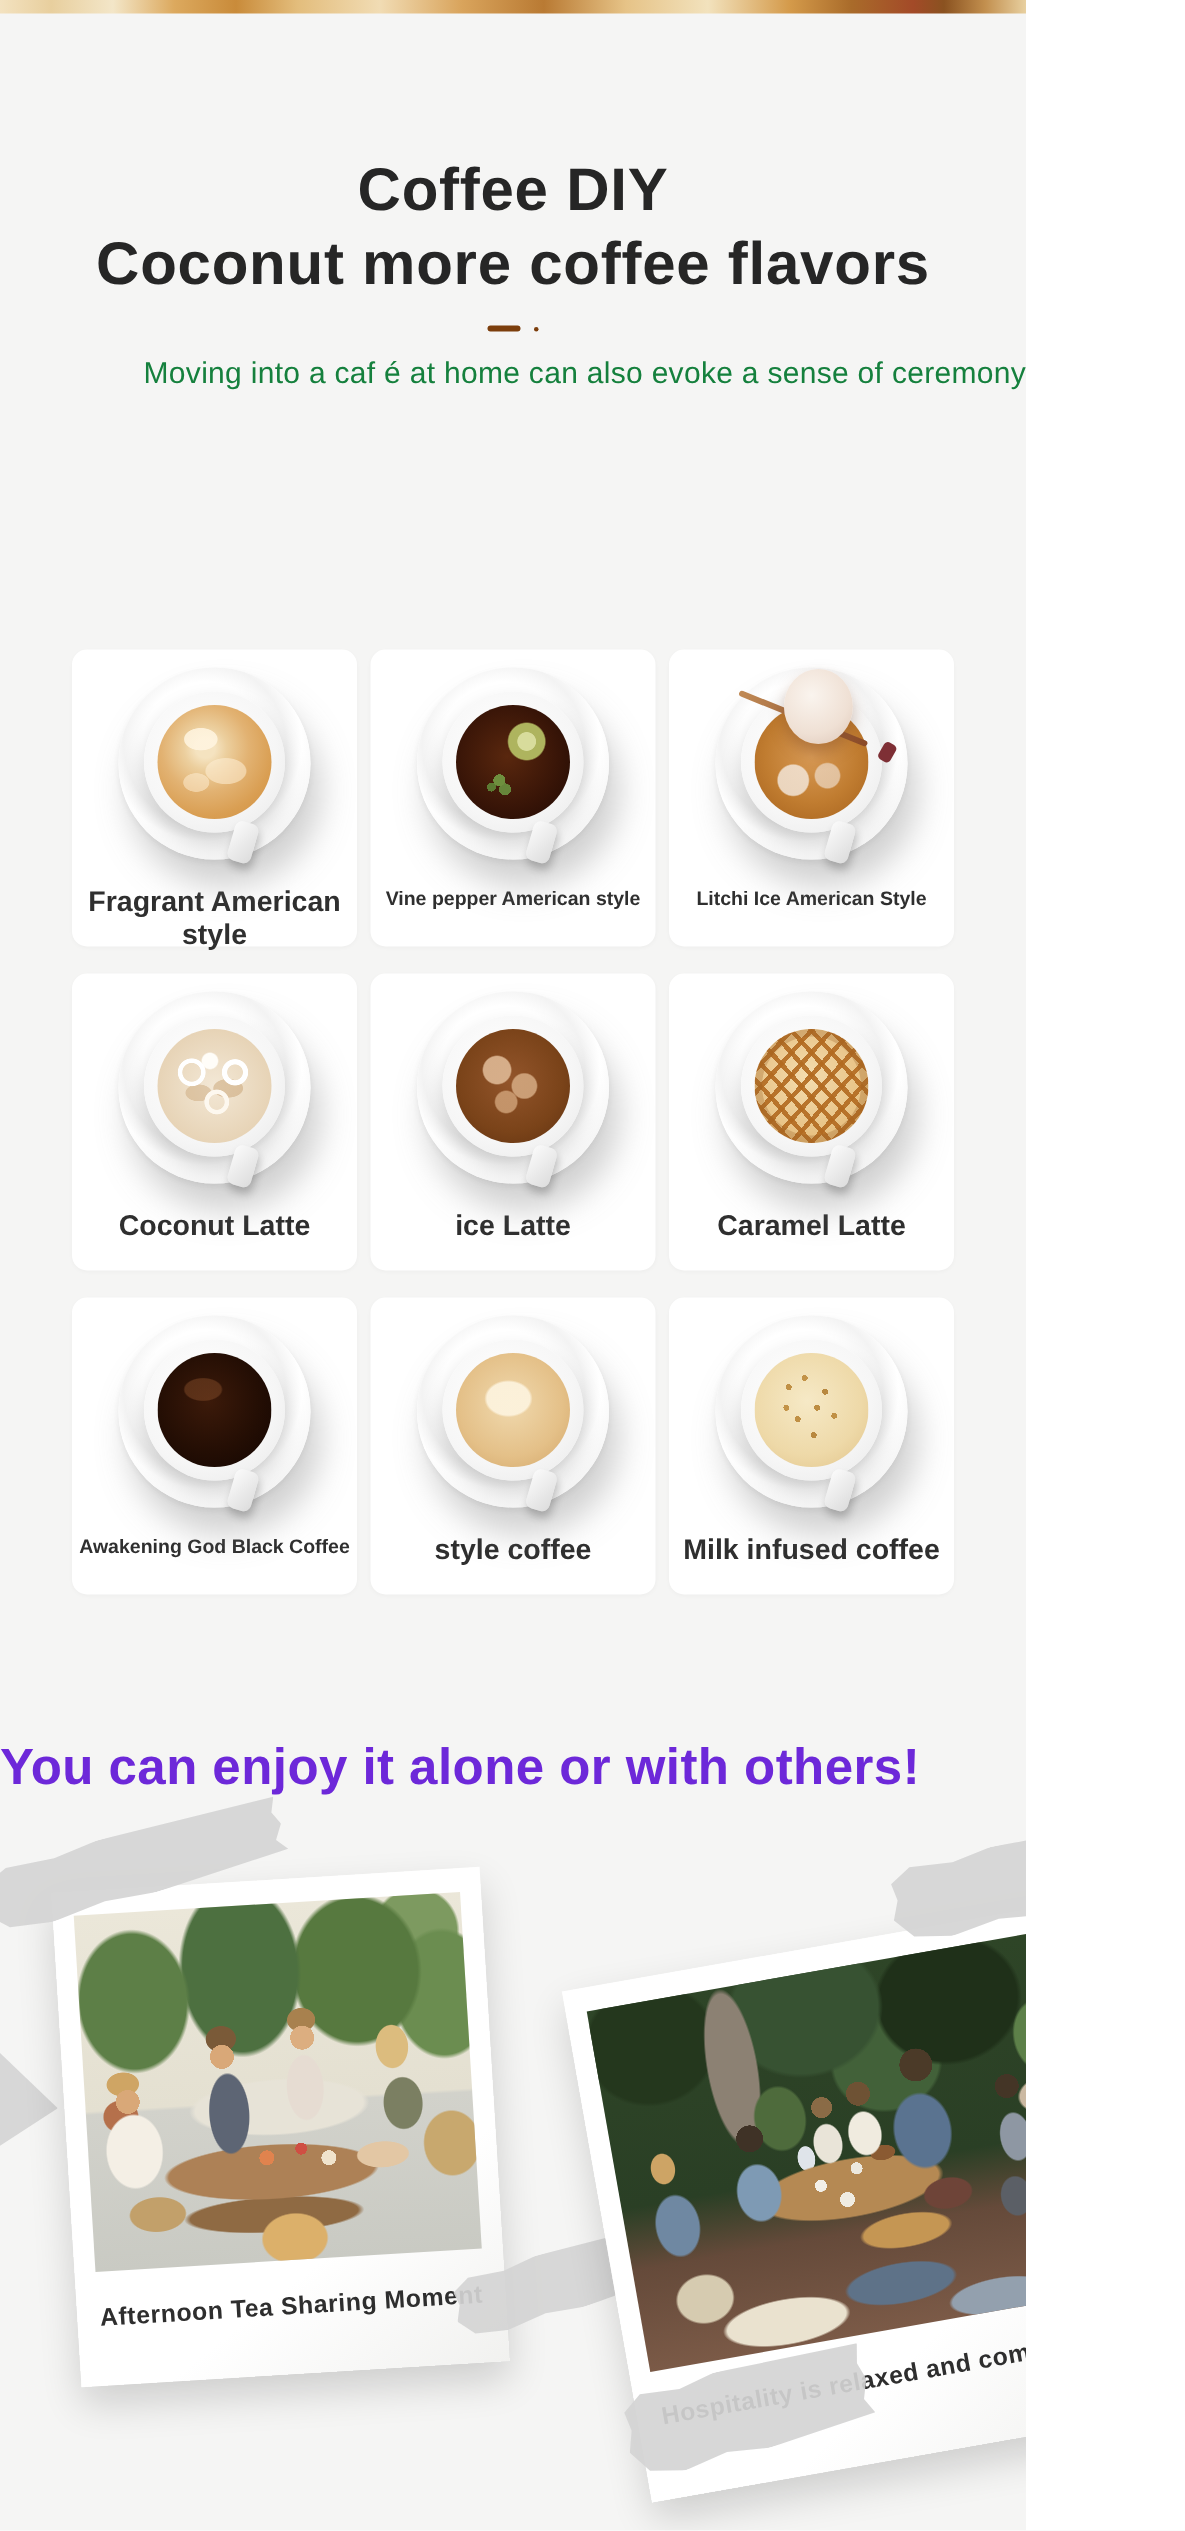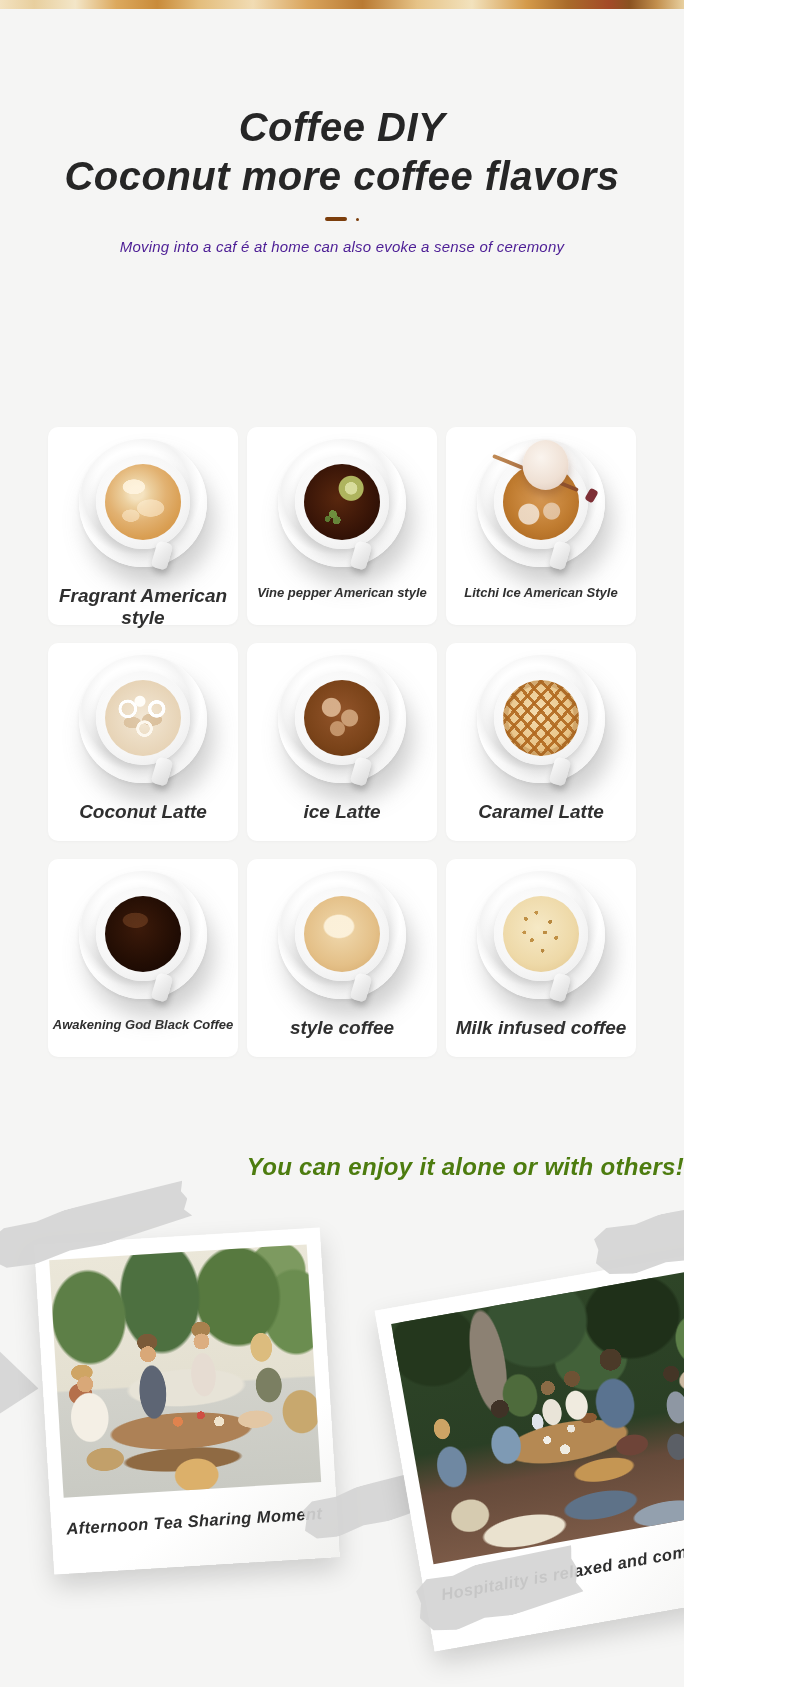--- a/index.html
+++ b/index.html
@@ -1,31 +1,31 @@
 <!DOCTYPE html>
 <html><head>
 <meta charset="utf-8">
 <style>
   * { margin:0; padding:0; box-sizing:border-box; }
   body { font-family:"Liberation Sans", sans-serif; background:#ffffff; }
-  .page { position:relative; width:684px; height:1687px; background:#f5f5f4; overflow:hidden;font-style:italic; }
+  .page { position:relative; width:684px; height:1687px; background:#f5f5f4; overflow:hidden; }
 
   
   .wood-strip { height:9px; width:100%;
     background:linear-gradient(90deg,#f3e2c0 0%,#e8cf9e 5%,#f3e6c8 11%,#dca95e 17%,#c98b3a 23%,
       #e3bd7c 29%,#f1dcb4 37%,#d9a45c 45%,#b97a33 53%,#e6c387 61%,#f2e2bd 69%,#d49a4a 77%,
       #a96b2a 83%,#a34a28 89%,#8a5220 92%,#c28f4e 96%,#e8d0a0 100%); }
 
   
   .header { padding-top:94px; text-align:center; }
   .title { font-size:40px; line-height:49px; font-weight:700; color:#262626; letter-spacing:.5px; }
   .divider { margin:15px auto 0; width:34px; height:6px; position:relative; }
   .divider .dash { position:absolute; left:0; top:1px; width:22px; height:4px; border-radius:2px; background:#7c3e0c; }
   .divider .dot  { position:absolute; right:0; top:2px; width:3px; height:3px; border-radius:50%; background:#7c3e0c; }
-  .subtitle { margin-top:16px; font-size:15px; font-weight:500; color:#4c1d95; letter-spacing:.2px; }
+  .subtitle { margin-top:16px; font-size:20px; font-weight:500; color:#15803d; letter-spacing:.2px;text-align:right; }
 
   
   .grid { width:588px; margin:172px auto 0; display:grid; grid-template-columns:repeat(3,190px); gap:18px 9px; }
   .card { width:190px; height:198px; background:#ffffff; border-radius:10px; box-shadow:0 1px 3px rgba(0,0,0,.03); }
   .scene { position:relative; height:150px; }
   .saucer { position:absolute; width:128px; height:128px; left:50%; top:12px; transform:translateX(-50%); border-radius:50%;
     background:radial-gradient(circle at 45% 40%, #ffffff 0 40%, #f3f3f3 52%, #ffffff 62%, #ededed 86%, #e2e2e2 100%);
     box-shadow:7px 18px 22px rgba(120,120,120,.35), 0 2px 4px rgba(0,0,0,.06); }
   .cup { position:absolute; width:94px; height:94px; left:50%; top:28px; transform:translateX(-50%); border-radius:50%;
     background:radial-gradient(circle at 42% 38%, #ffffff, #f6f6f6 60%, #e7e7e7 100%);
@@ -96,21 +96,21 @@
     radial-gradient(circle 2px at 55% 48%, #bd8d42 99%, transparent),
     radial-gradient(circle 2px at 38% 58%, #c09045 99%, transparent),
     radial-gradient(circle 2px at 52% 72%, #b8883f 99%, transparent),
     radial-gradient(circle 2px at 28% 48%, #c39348 99%, transparent),
     radial-gradient(circle at 46% 42%, #f6e9c6, #eed9a8 60%, #e0c288 100%); }
 
   .card-label { margin-top:8px; text-align:center; font-size:19px; font-weight:600; color:#2f2f2f; }
   .card:nth-child(2) .card-label, .card:nth-child(3) .card-label, .card:nth-child(7) .card-label { font-size:13px; }
 
   
-  .social-heading { margin-top:96px; text-align:right; font-size:24px; font-weight:600; color:#4d7c0f; letter-spacing:.3px; }
+  .social-heading { margin-top:96px; text-align:left; font-size:34px; font-weight:600; color:#6d28d9; letter-spacing:.3px; }
 
   .collage { position:relative; height:497px; margin-top:3px; }
   .polaroid { position:absolute; background:linear-gradient(145deg,#ffffff 70%,#f1f1ef); padding:16px 14px 0;
     box-shadow:0 12px 26px rgba(0,0,0,.16); }
   .polaroid-left  { left:44px;  top:52px; width:286px; height:330px; transform:rotate(-3.5deg); z-index:2; }
   .polaroid-right { left:402px; top:94px; width:346px; height:346px; transform:rotate(-10deg);  z-index:4; }
   .photo { width:100%; }
   .photo-left { height:238px;
     background:
       radial-gradient(circle 5px at 46% 71%, #e0834e 99%, transparent),

